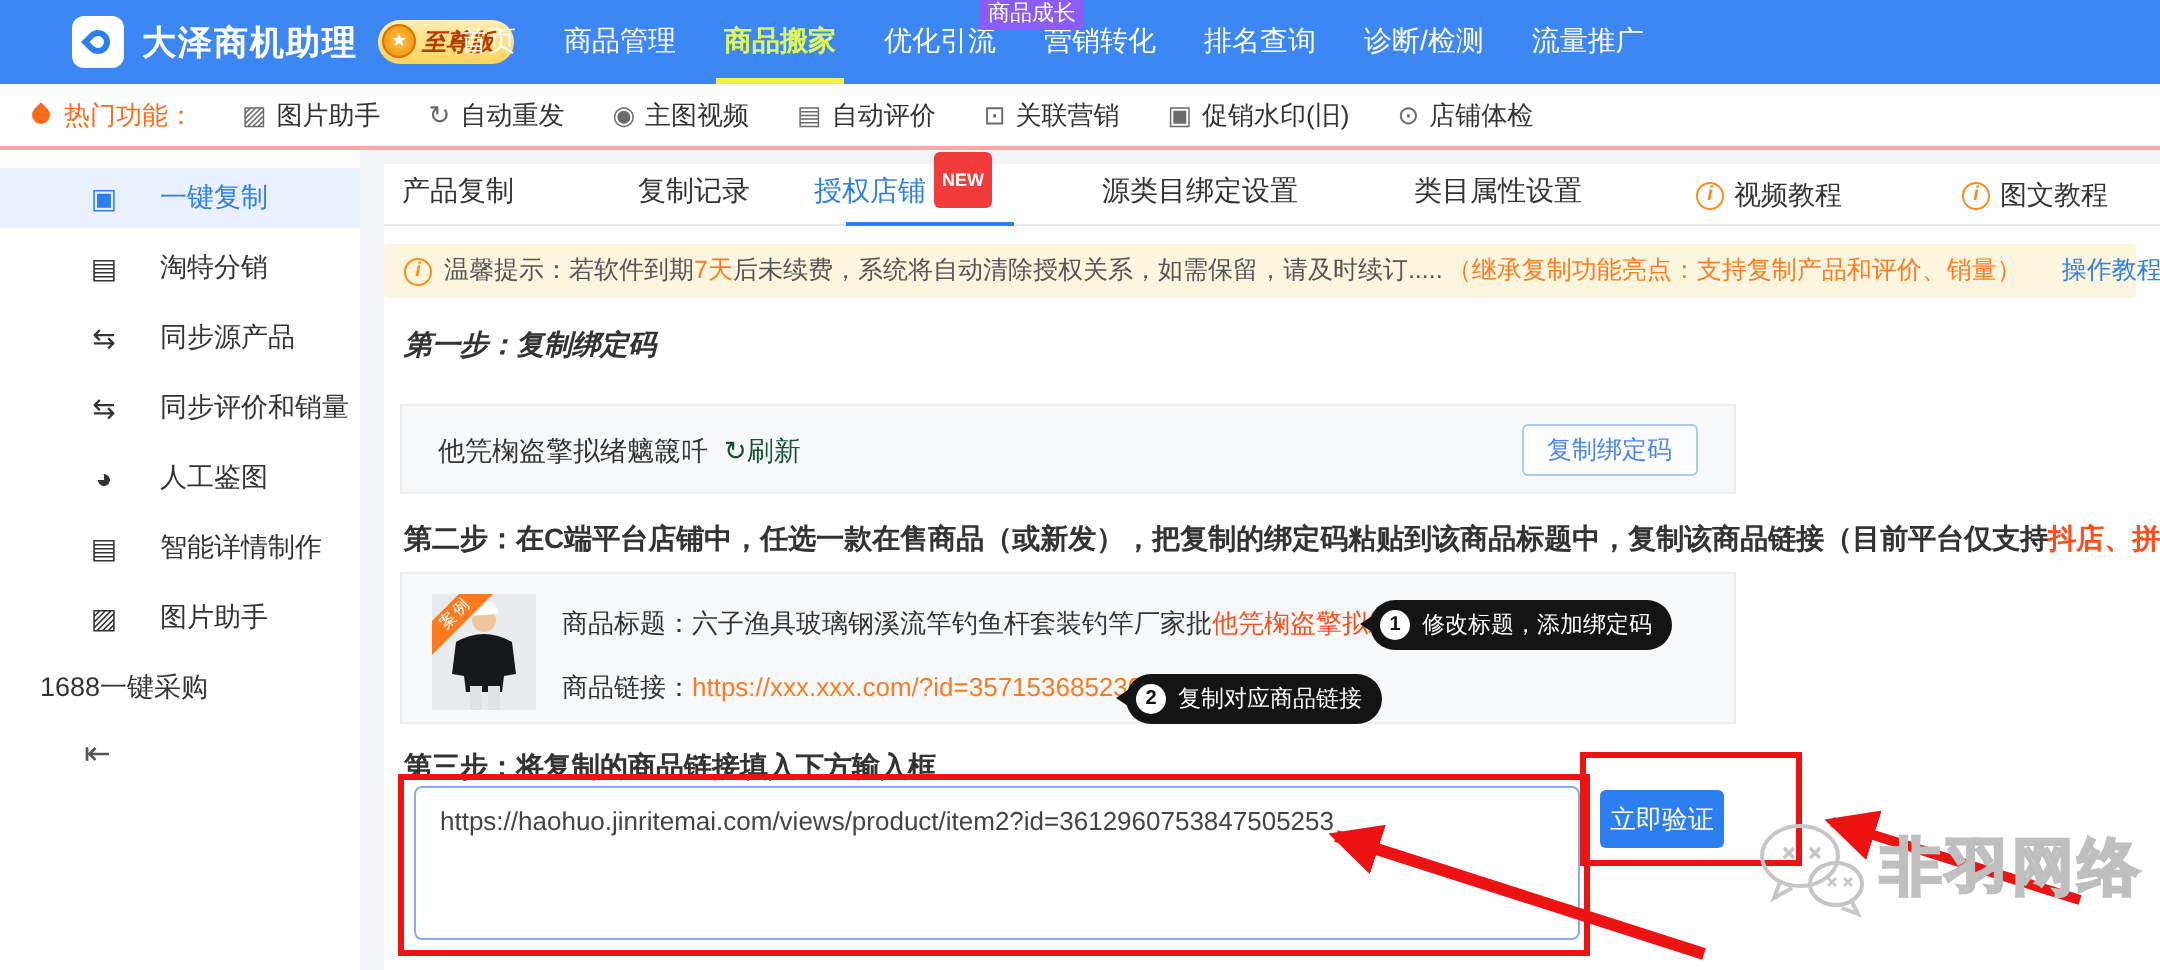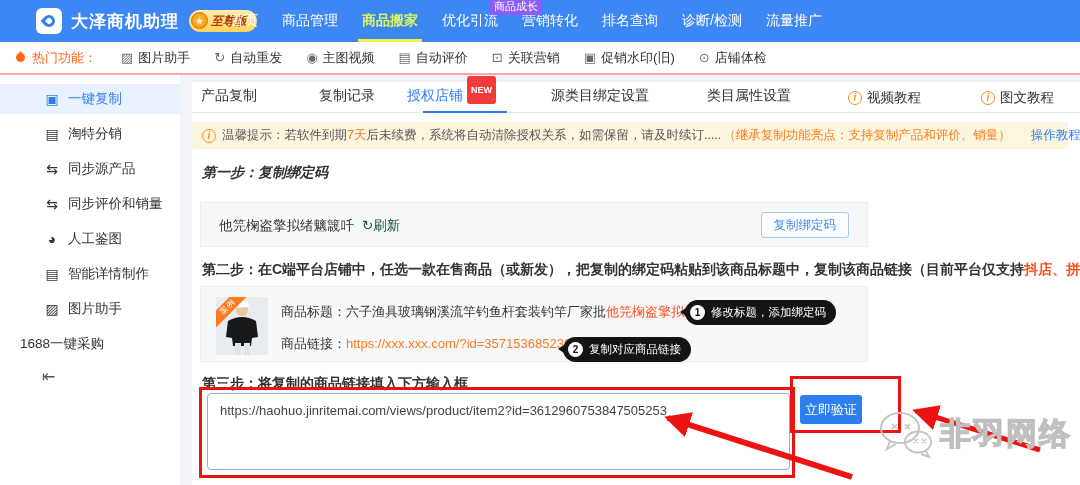--- a/index.html
+++ b/index.html
@@ -39,21 +39,21 @@
   .quickbar-title { color:#ff6a1a; font-size:13px; margin-left:7px; }
   .quick-item { display:flex; align-items:center; gap:5px; margin-left:24px; cursor:pointer; }
   .quick-item .qicon { color:#6b6b6b; font-size:13px; }
   .quick-item .qlabel { color:#333; font-size:13px; }
   
   .sidebar { position:absolute; left:0; top:75px; width:180px; height:410px; background:#fff; }
   .side-item { position:relative; height:30px; margin-bottom:5px; display:flex; align-items:center;
     cursor:pointer; color:#333; }
   .side-item:first-child { margin-top:9px; }
   .side-item .sicon { width:16px; margin-left:44px; font-size:14px; color:#333; text-align:center; }
-  .side-item .slabel { margin-left:8px; font-size:13.5px; }
+  .side-item .slabel { margin-left:20px; font-size:13.5px; }
   .side-item.active { background:#e8f1fd; }
   .side-item.active .sicon, .side-item.active .slabel { color:#2d7ff0; }
   .side-item.noicon .slabel { margin-left:20px; }
   .collapse-btn { margin:8px 0 0 42px; color:#555; font-size:16px; cursor:pointer; width:24px; }
   
   .gutter-v { position:absolute; left:180px; top:75px; width:12px; height:410px; background:#f1f3f6; }
   .gutter-h { position:absolute; left:180px; top:75px; width:900px; height:7px; background:#f1f3f6; }
   .content { position:absolute; left:192px; top:82px; width:888px; height:403px; background:#fff; }
   .tabrow { position:absolute; left:192px; top:82px; width:888px; height:31px; border-bottom:1px solid #e8e8e8; }
   .tab { position:absolute; top:0; height:31px; line-height:26px; font-size:14px; color:#333;

